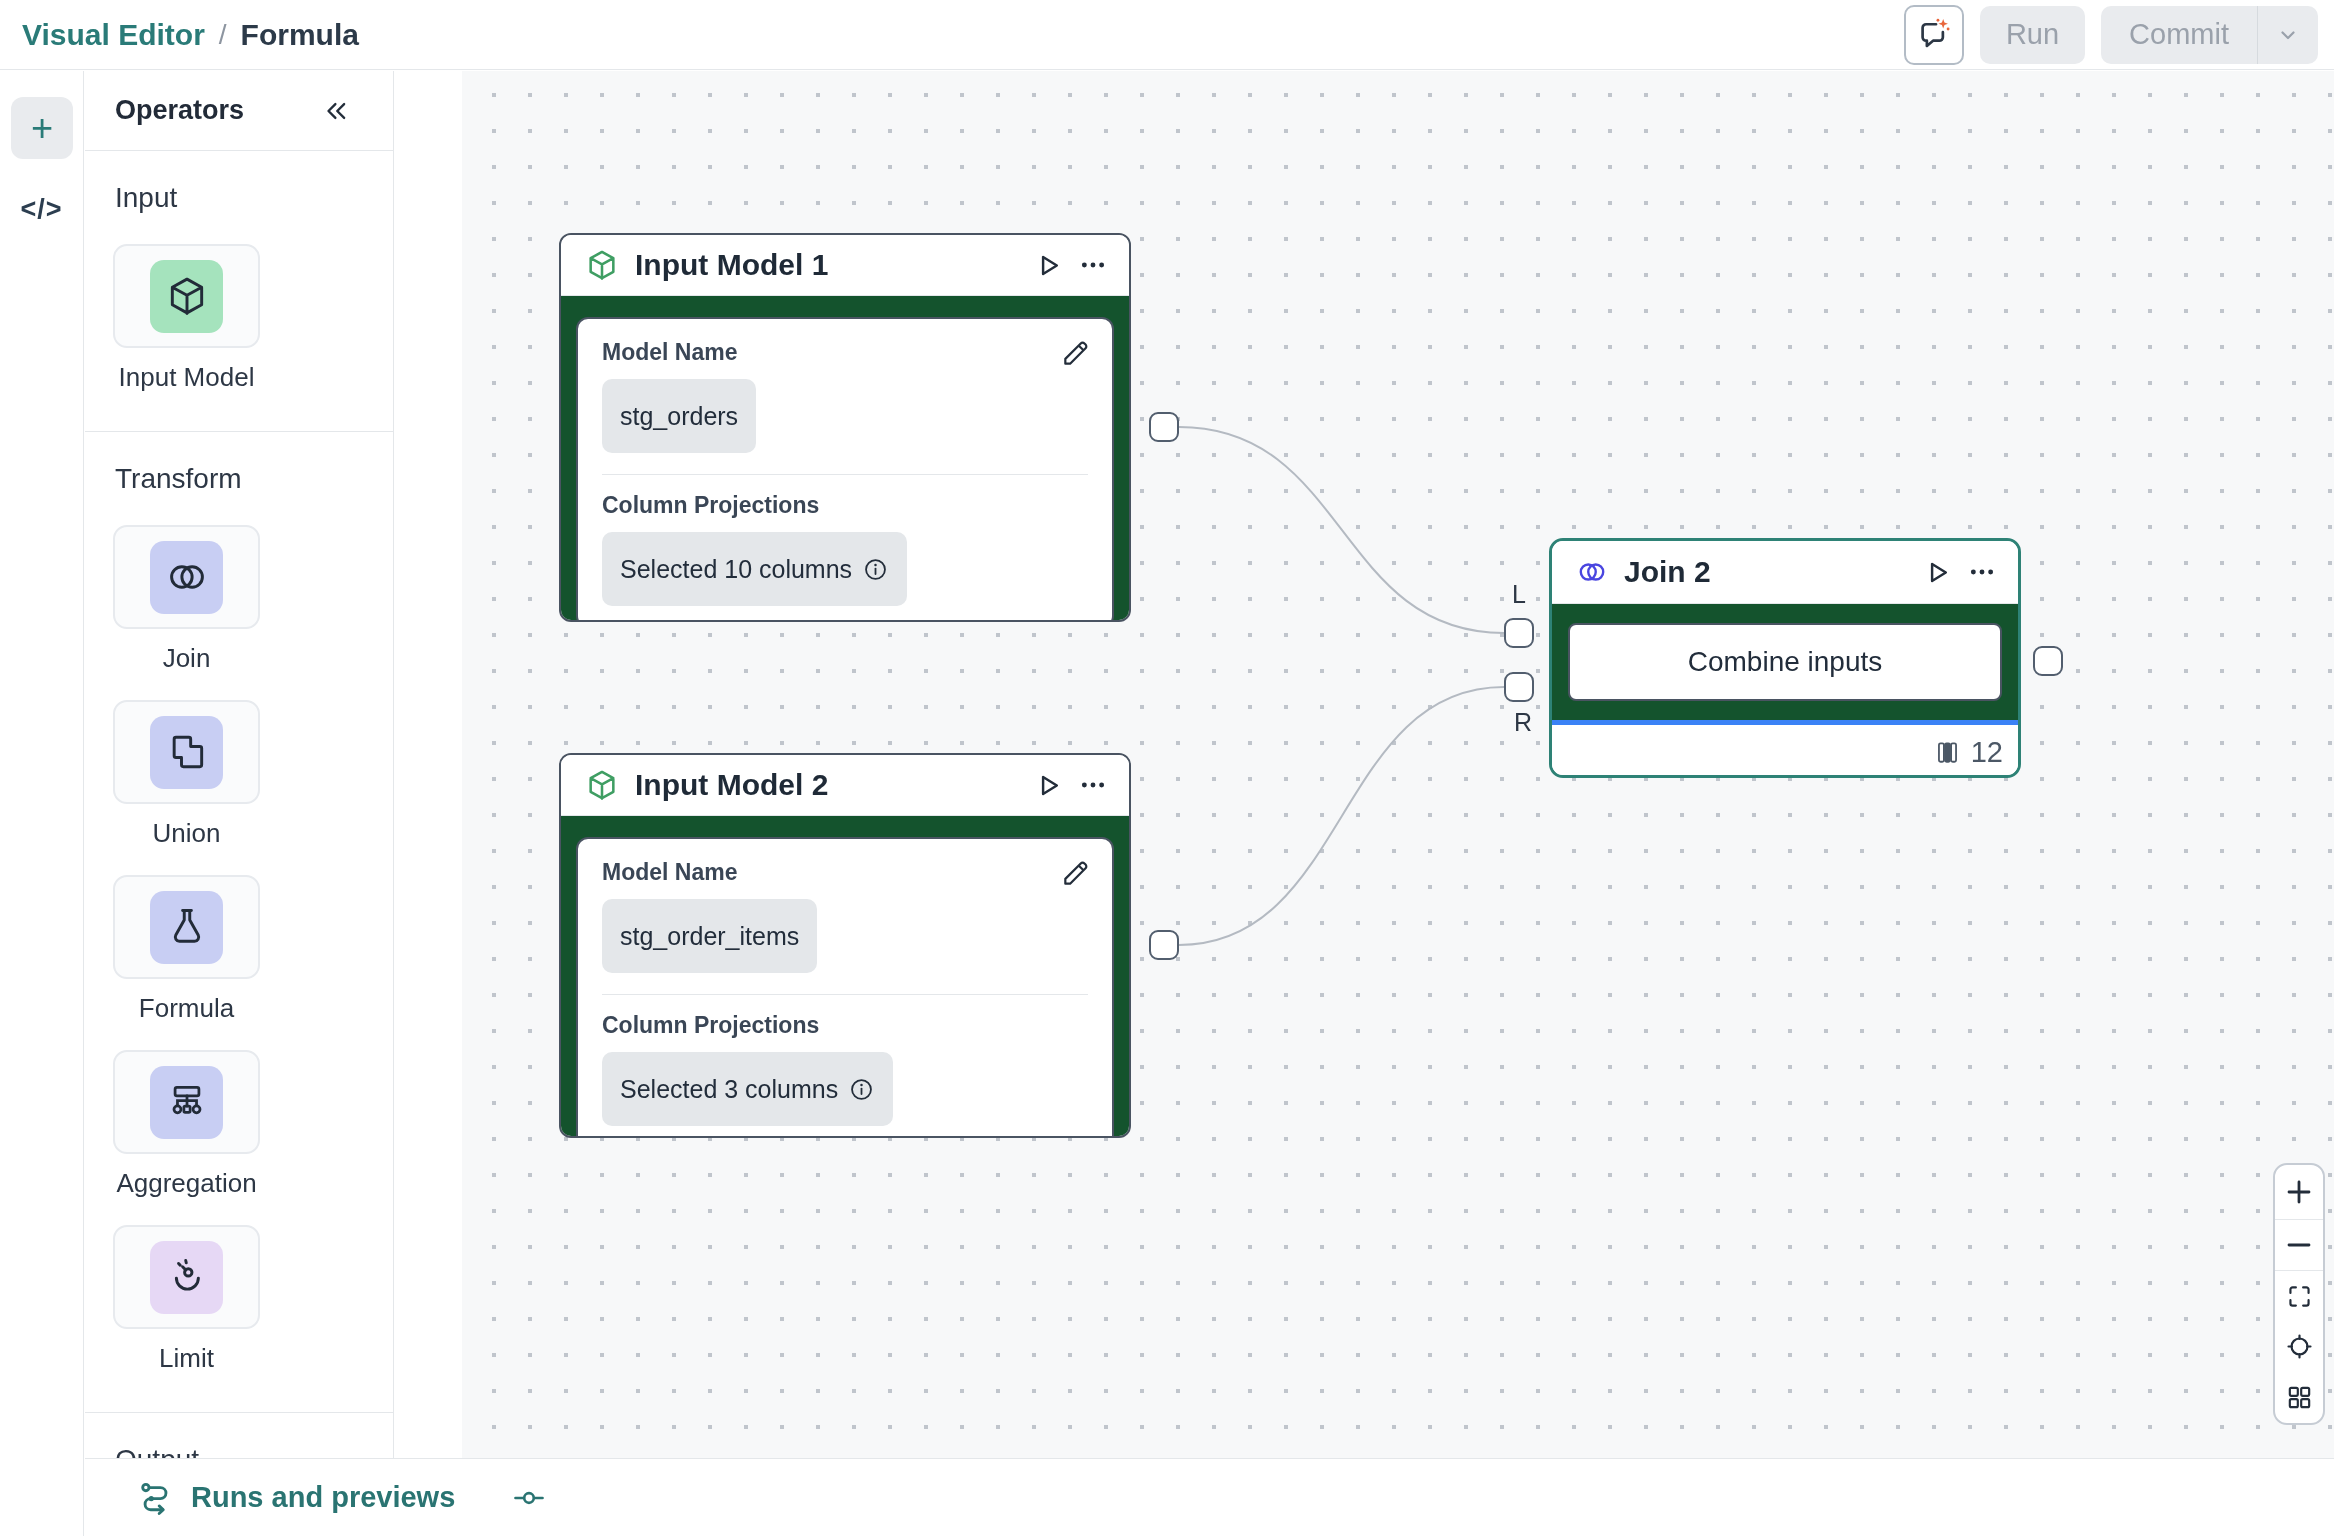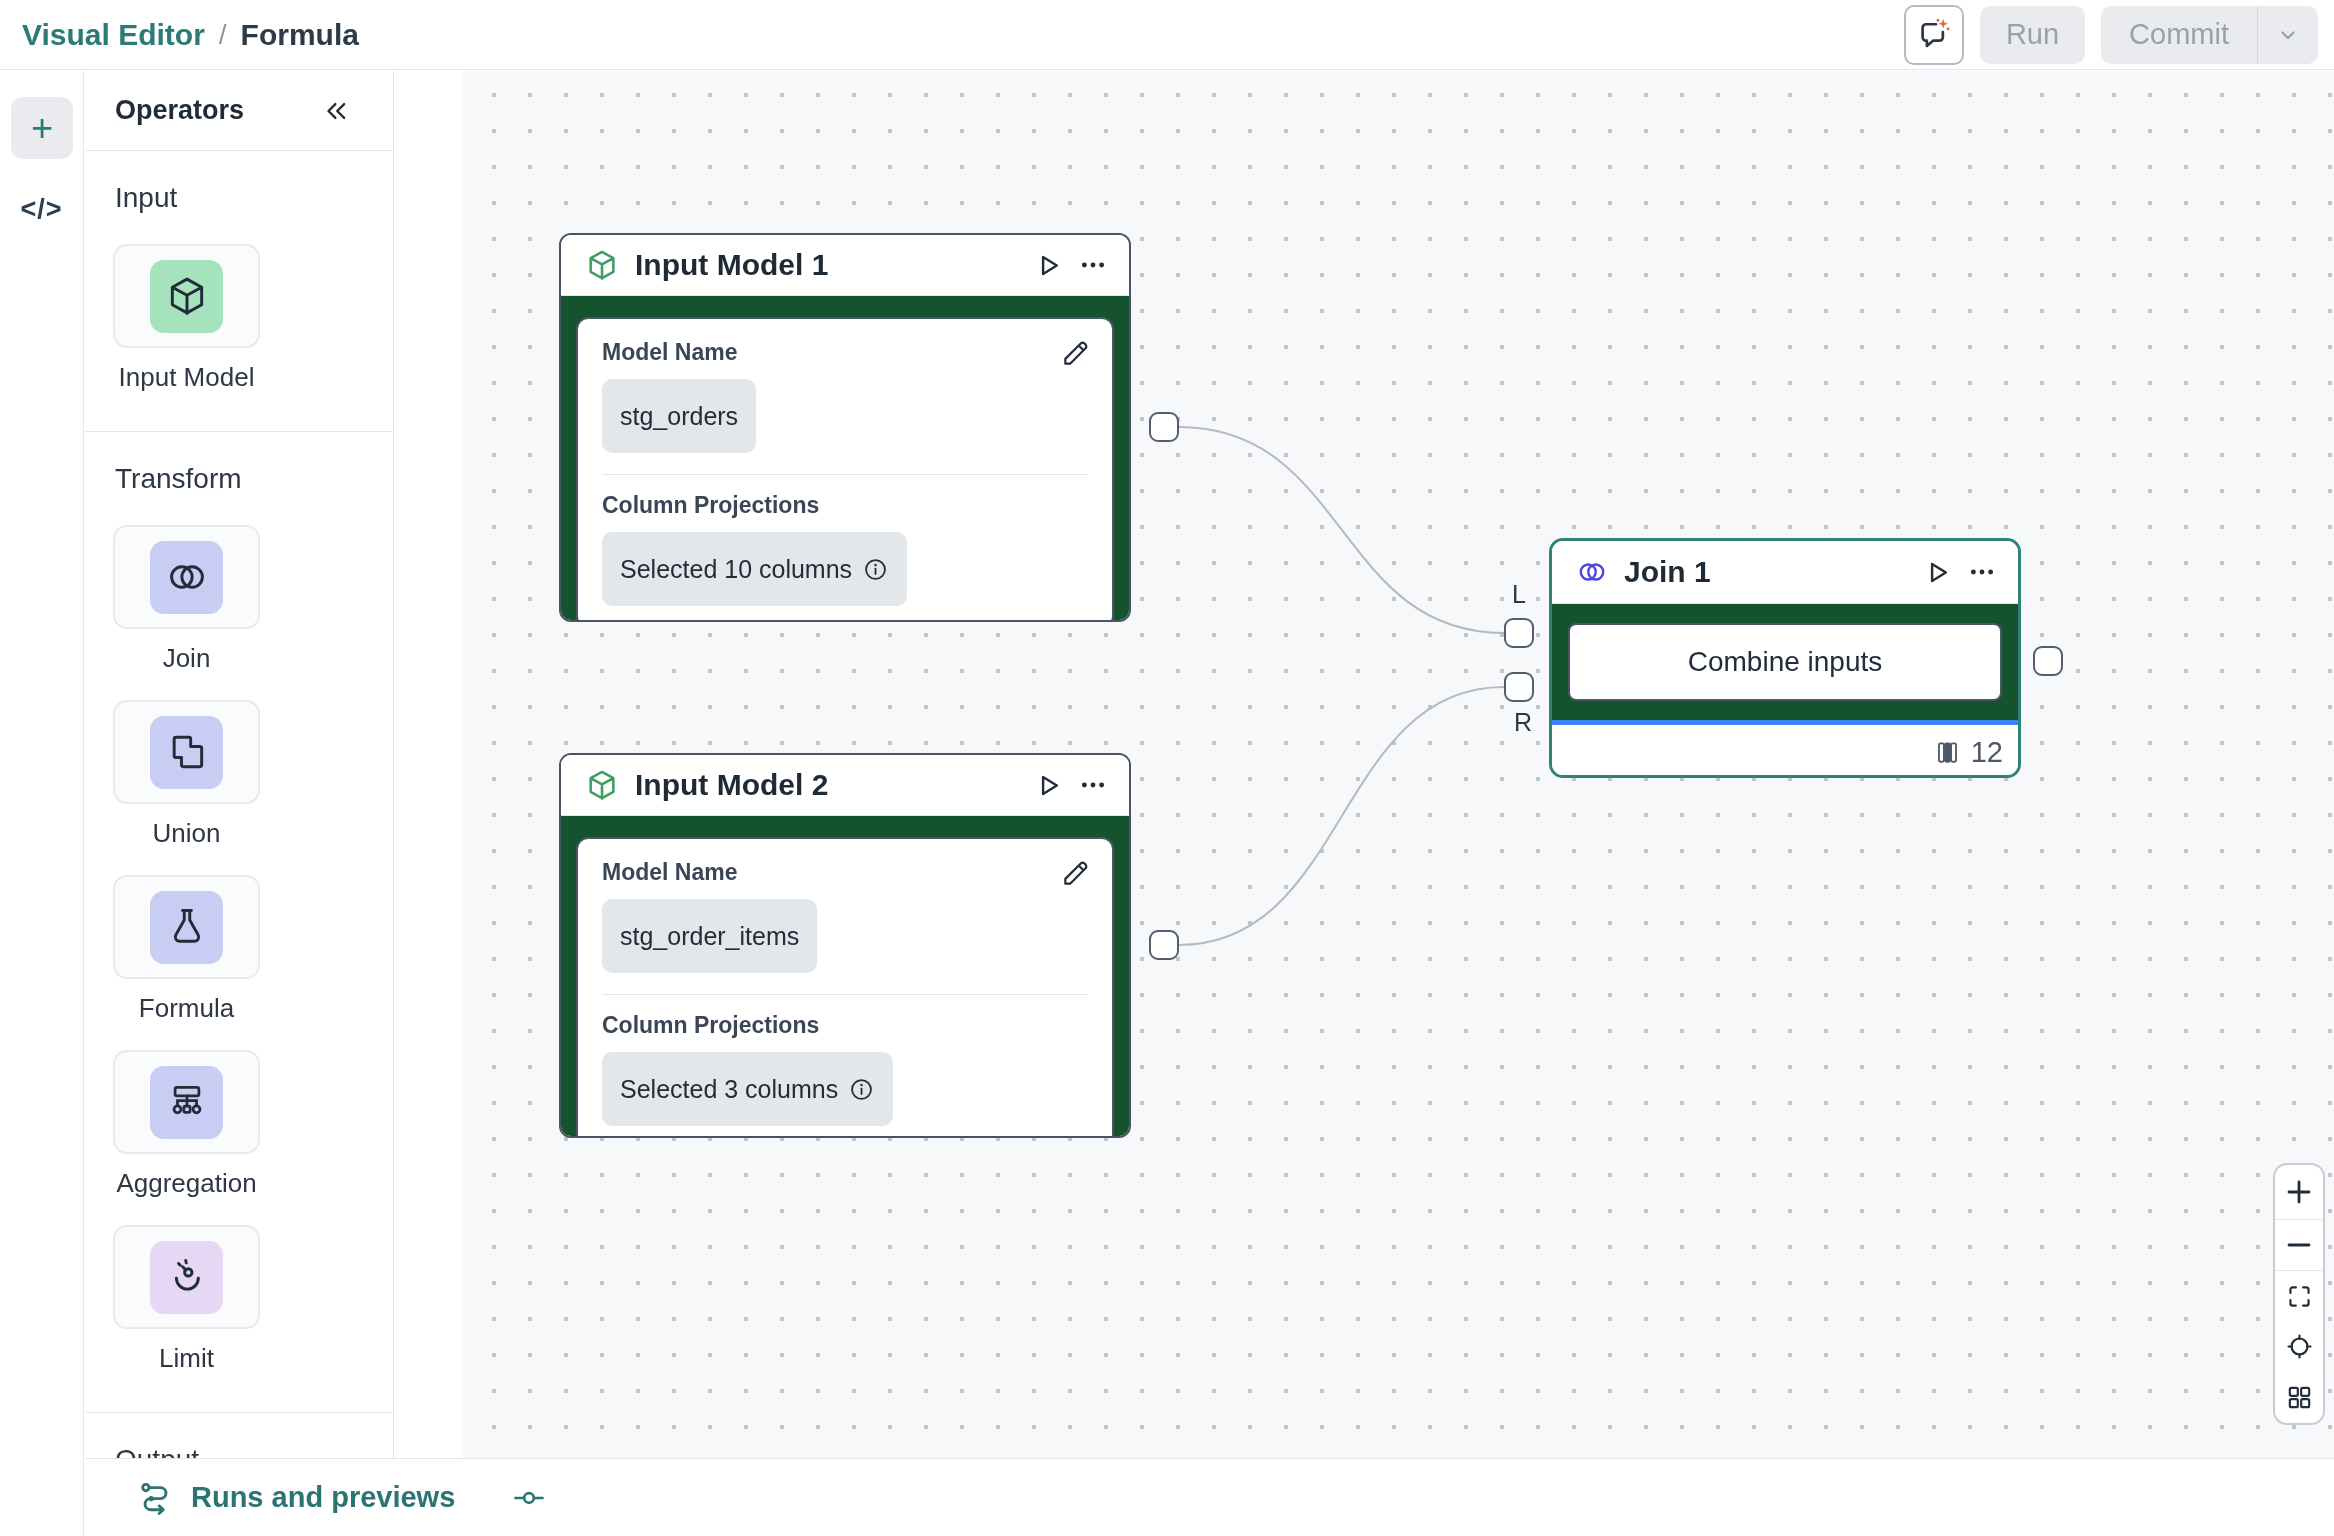--- a/index.html
+++ b/index.html
@@ -393,21 +393,21 @@
     </section>
 
     <section class="node join-node" style="left:1087px;top:467px;width:472px;height:240px;">
       <div class="node-head">
         <span style="display:flex;">
           <svg width="32" height="32" viewBox="0 0 24 24" fill="none">
               <circle cx="9.2" cy="12" r="5.6" stroke="#4a46e0" stroke-width="1.8"></circle>
               <circle cx="14.8" cy="12" r="5.6" stroke="#4a46e0" stroke-width="1.8"></circle>
             </svg>
         </span>
-        <span class="node-title">Join 1</span>
+        <span class="node-title">Join 2</span>
         <span class="node-spacer"></span>
         <button class="icon-btn">
           <span style="display:flex;">
               <svg width="31" height="31" viewBox="0 0 24 24" fill="none">
                 <path d="M8.6 5.4v13.2L19.2 12z" stroke="#232d3a" stroke-width="1.9" stroke-linejoin="round"></path>
               </svg>
             </span>
         </button>
         <button class="icon-btn">
           <span style="display:flex;">

